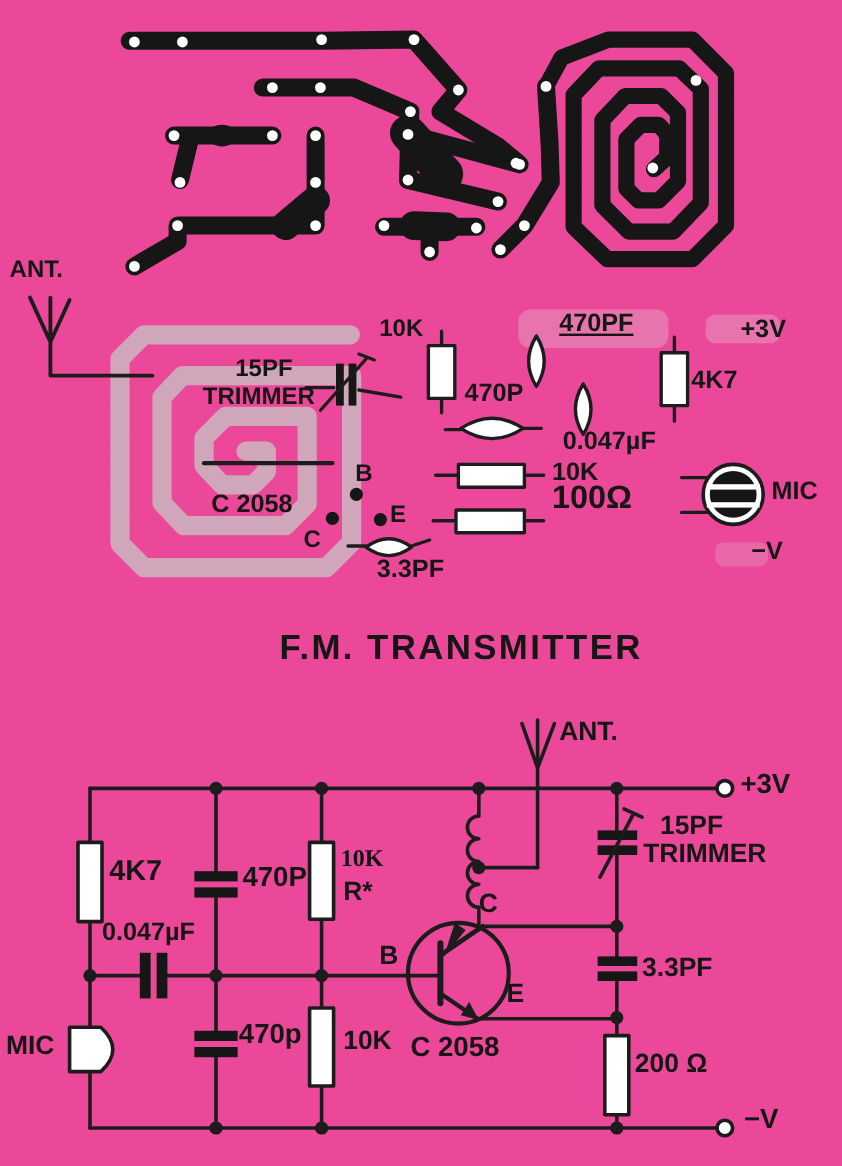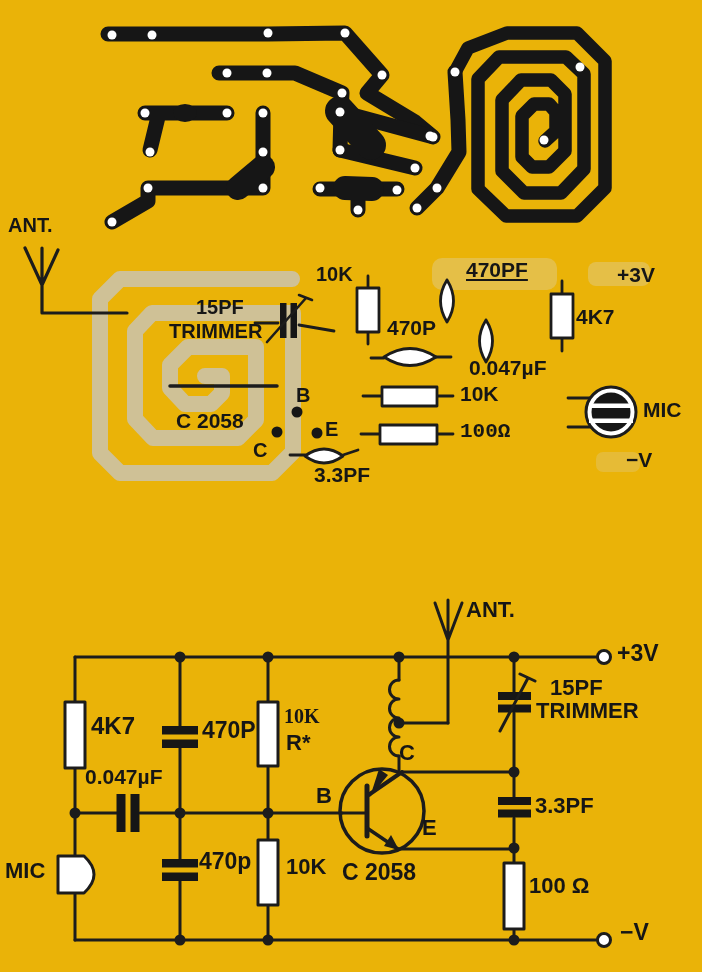--- a/index.html
+++ b/index.html
@@ -1,16 +1,16 @@
 <!DOCTYPE html>
 <html><head>
 <meta charset="utf-8">
 <style>
   html,body{margin:0;padding:0;background:#fff;}
-  #page{position:relative;width:702px;height:972px;background:#eab308;overflow:hidden;
+  #page{position:relative;width:702px;height:972px;background:#ec4899;overflow:hidden;
         font-family:"Liberation Sans",sans-serif;}
   .lbl{position:absolute;color:#161616;font-weight:bold;white-space:nowrap;line-height:1;}
   .serif{font-family:"Liberation Serif",serif;}
   #title{letter-spacing:2px;}
   svg{position:absolute;left:0;top:0;}
 </style>
 </head>
 <body>
 
 <div id="page">
@@ -231,43 +231,44 @@
 <div class="lbl" style="left:8px;top:215px;font-size:20px;">ANT.</div>
 <div class="lbl" style="left:196px;top:297px;font-size:20px;">15PF</div>
 <div class="lbl" style="left:169px;top:321px;font-size:20px;">TRIMMER</div>
 <div class="lbl" style="left:316px;top:264px;font-size:20px;">10K</div>
 <div class="lbl" style="left:466px;top:259px;font-size:21px;text-decoration:underline;">470PF</div>
 <div class="lbl" style="left:617px;top:264px;font-size:21px;">+3V</div>
 <div class="lbl" style="left:576px;top:306px;font-size:21px;">4K7</div>
 <div class="lbl" style="left:387px;top:317px;font-size:21px;">470P</div>
 <div class="lbl" style="left:469px;top:357px;font-size:21px;">0.047µF</div>
 <div class="lbl" style="left:460px;top:383px;font-size:21px;">10K</div>
-<div class="lbl" style="left:460px;top:421px;font-size:21px;font-family:Liberation Mono, monospace;">100Ω</div>
+<div class="lbl" style="left:460px;top:401px;font-size:27px;">100Ω</div>
 <div class="lbl" style="left:176px;top:410px;font-size:21px;">C 2058</div>
 <div class="lbl" style="left:296px;top:385px;font-size:20px;">B</div>
 <div class="lbl" style="left:253px;top:440px;font-size:20px;">C</div>
 <div class="lbl" style="left:325px;top:419px;font-size:20px;">E</div>
 <div class="lbl" style="left:314px;top:464px;font-size:21px;">3.3PF</div>
 <div class="lbl" style="left:643px;top:399px;font-size:21px;">MIC</div>
 <div class="lbl" style="left:626px;top:449px;font-size:21px;">−V</div>
 
+<div class="lbl" id="title" style="left:233px;top:526px;font-size:29px;">F.M. TRANSMITTER</div>
 
 <div class="lbl" style="left:466px;top:599px;font-size:22px;">ANT.</div>
 <div class="lbl" style="left:617px;top:642px;font-size:23px;">+3V</div>
 <div class="lbl" style="left:91px;top:714px;font-size:24px;">4K7</div>
 <div class="lbl" style="left:202px;top:719px;font-size:23px;">470P</div>
 <div class="lbl serif" style="left:284px;top:706px;font-size:20px;">10K</div>
 <div class="lbl" style="left:286px;top:732px;font-size:22px;">R*</div>
 <div class="lbl" style="left:85px;top:766px;font-size:21px;">0.047µF</div>
 <div class="lbl" style="left:316px;top:785px;font-size:22px;">B</div>
 <div class="lbl" style="left:5px;top:860px;font-size:22px;">MIC</div>
 <div class="lbl" style="left:199px;top:850px;font-size:23px;">470p</div>
 <div class="lbl" style="left:286px;top:856px;font-size:22px;">10K</div>
 <div class="lbl" style="left:399px;top:742px;font-size:22px;">C</div>
 <div class="lbl" style="left:422px;top:817px;font-size:22px;">E</div>
 <div class="lbl" style="left:342px;top:861px;font-size:23px;">C 2058</div>
 <div class="lbl" style="left:550px;top:677px;font-size:22px;">15PF</div>
 <div class="lbl" style="left:536px;top:700px;font-size:22px;">TRIMMER</div>
 <div class="lbl" style="left:535px;top:795px;font-size:22px;">3.3PF</div>
-<div class="lbl" style="left:529px;top:875px;font-size:22px;">100 Ω</div>
+<div class="lbl" style="left:529px;top:875px;font-size:22px;">200 Ω</div>
 <div class="lbl" style="left:620px;top:921px;font-size:23px;">−V</div>
 
 </div>
 
 </body></html>

